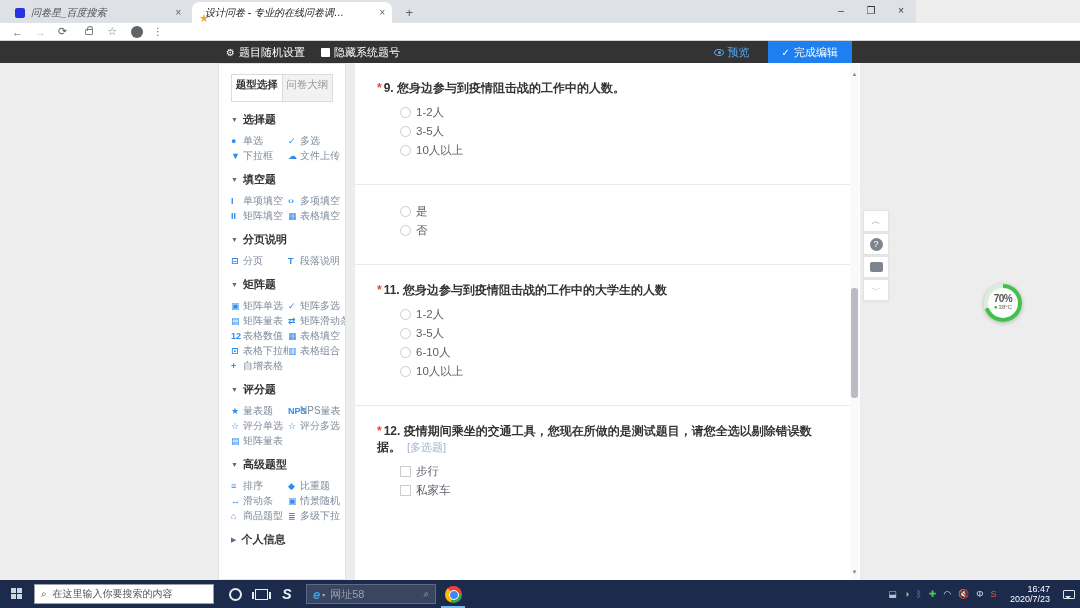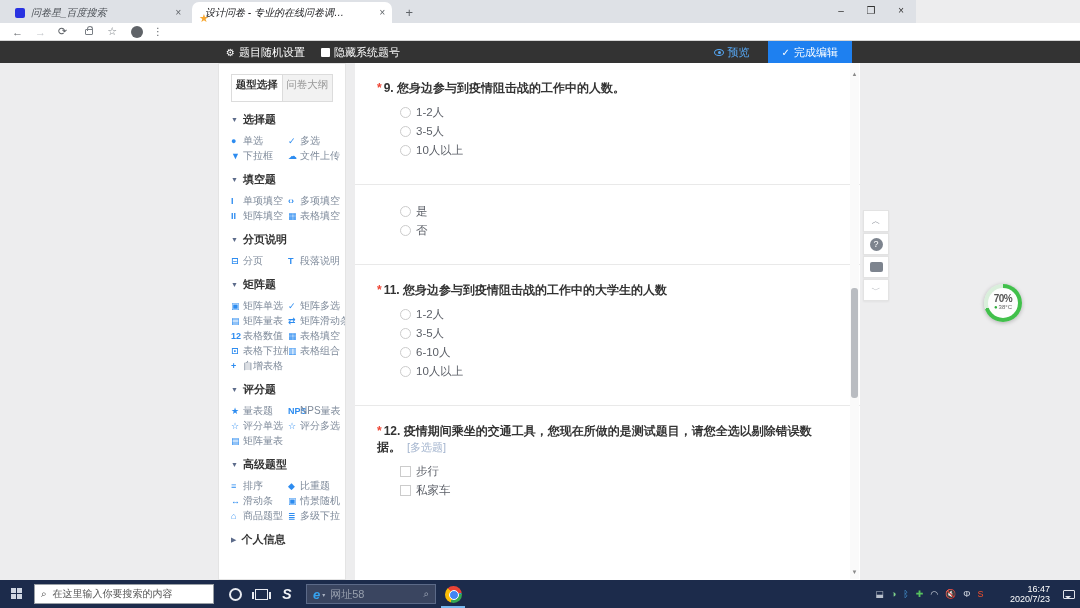--- a/index.html
+++ b/index.html
@@ -107,21 +107,21 @@
   .edge-e { color:#35a3f1; font-size:13px; font-weight:bold; font-style:italic; margin:0 2px 0 6px; }
   .edge-car { color:#aab2c2; font-size:6px; margin-right:5px; }
   .edge-txt { color:#98a0ae; font-size:11px; flex:1; white-space:nowrap; overflow:hidden; }
   .edge-mag { color:#aab2c2; font-size:10px; margin-right:6px; }
   .chrome-slot { width:34px; height:28px; display:flex; align-items:center; justify-content:center; position:relative; }
   .chrome { width:17px; height:17px; border-radius:50%; background:conic-gradient(from -40deg,#ea4335 0 120deg,#4285f4 0 122deg,#34a853 122deg 240deg,#fbbc05 240deg 360deg); position:relative; }
   .chrome:after { content:""; position:absolute; left:4.5px; top:4.5px; width:8px; height:8px; background:#4285f4; border:1.5px solid #fff; border-radius:50%; }
   .chrome-ul { position:absolute; left:5px; bottom:0; width:24px; height:2px; background:#76b9f0; }
   .tray { margin-left:auto; display:flex; align-items:center; height:28px; }
   .tray-ic { font-size:9px; margin:0 3.5px; color:#d6dbe4; }
-  .clock { text-align:right; font-size:9px; color:#fff; line-height:10px; margin:0 8px 0 23px; }
+  .clock { text-align:right; font-size:9px; color:#fff; line-height:10px; margin:0 8px 0 10px; }
   .tb-notif { width:22px; height:28px; display:flex; align-items:center; justify-content:center; }
   .notif { width:12px; height:9px; border:1px solid #dfe3ea; border-radius:1px; position:relative; }
   .notif:after { content:""; position:absolute; left:1px; bottom:-4px; border:3px solid transparent; border-top-color:#dfe3ea; }
 </style>
 </head>
 <body>
 
 <div class="stage">
 
   <div class="tabstrip">

